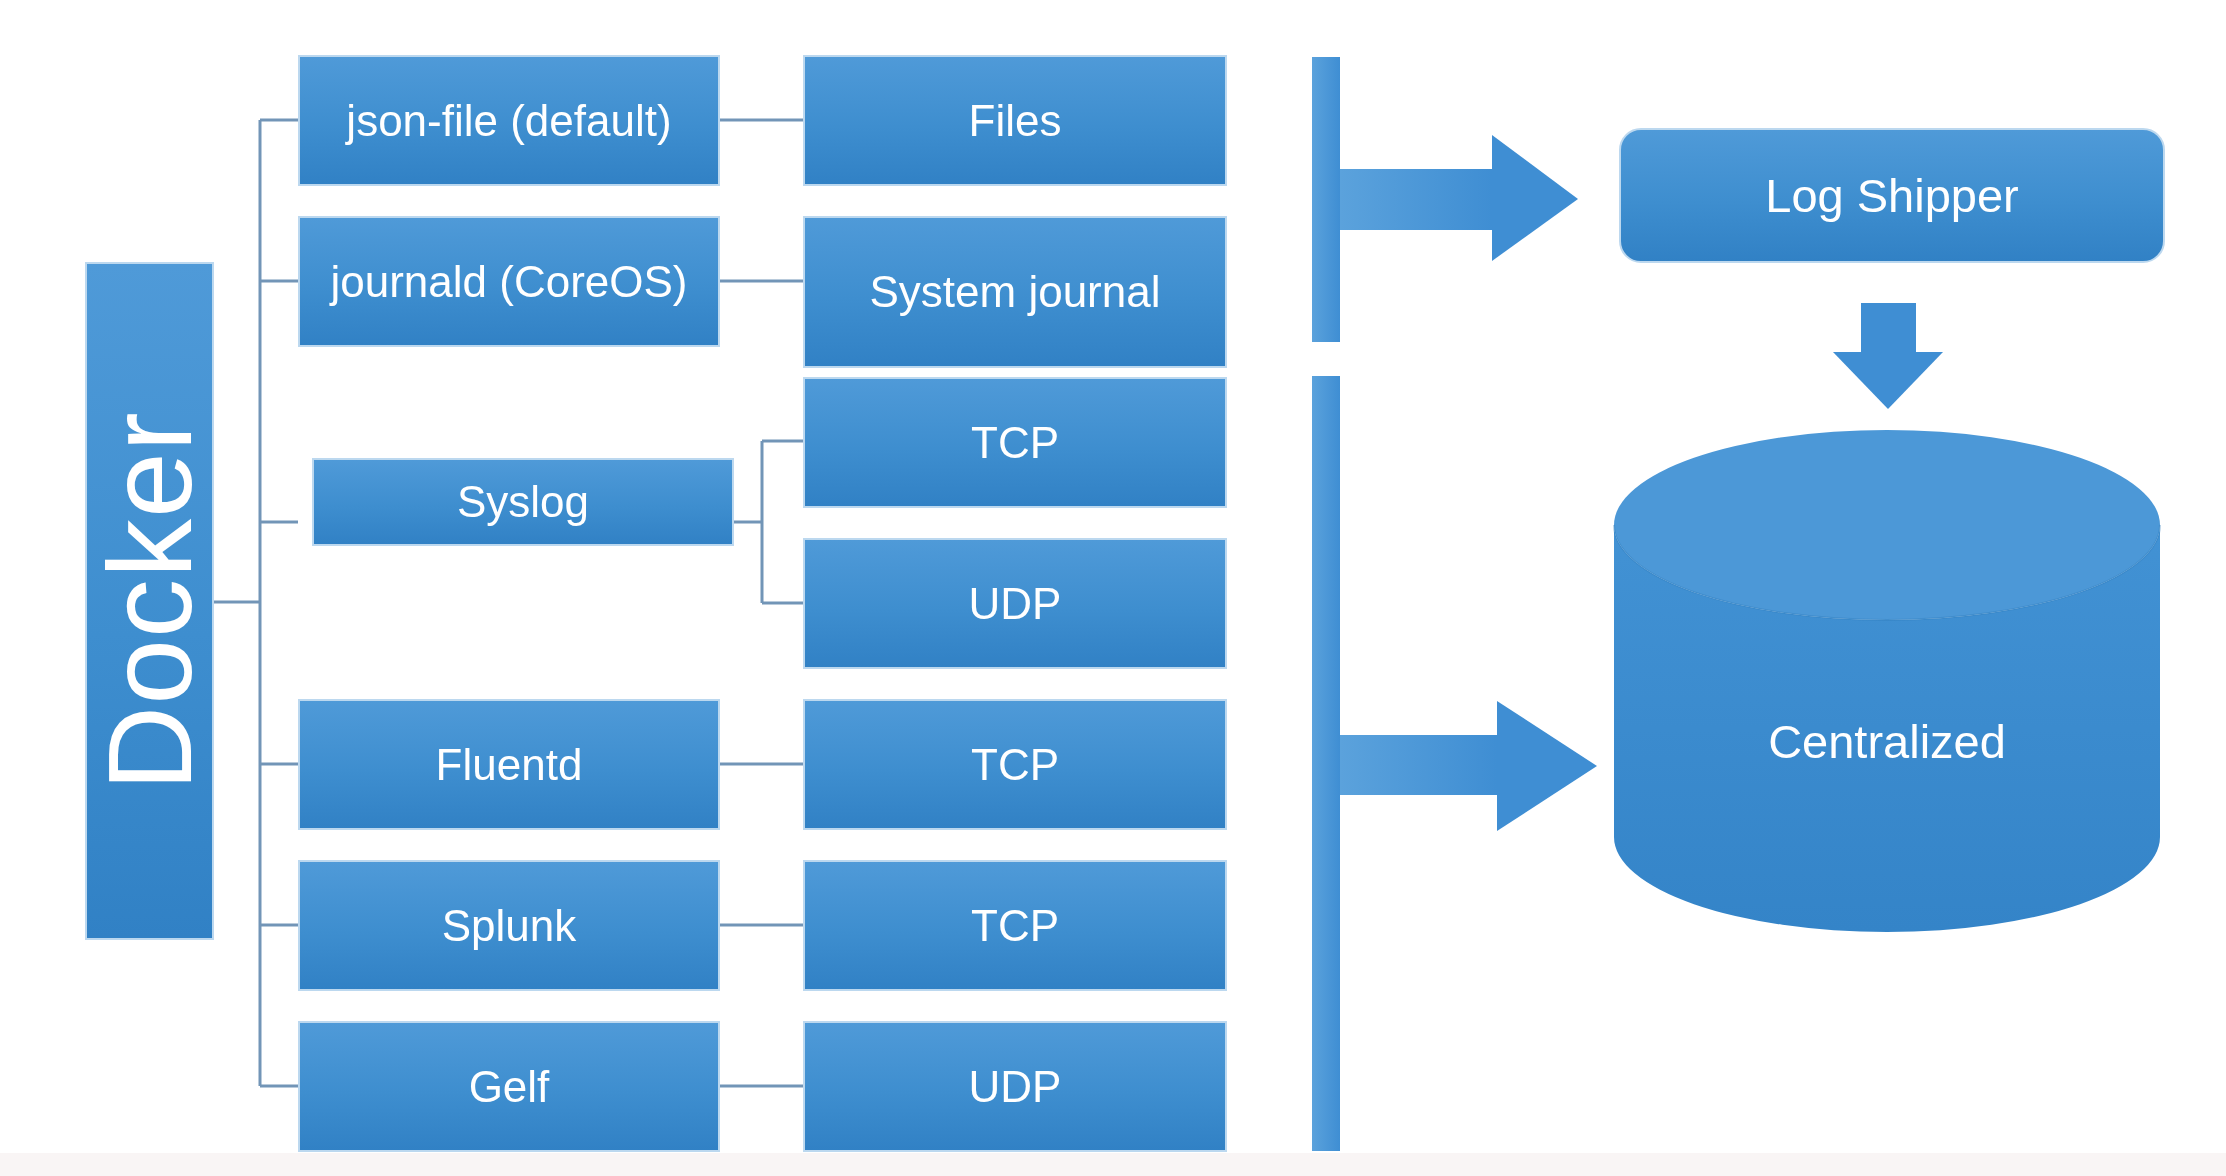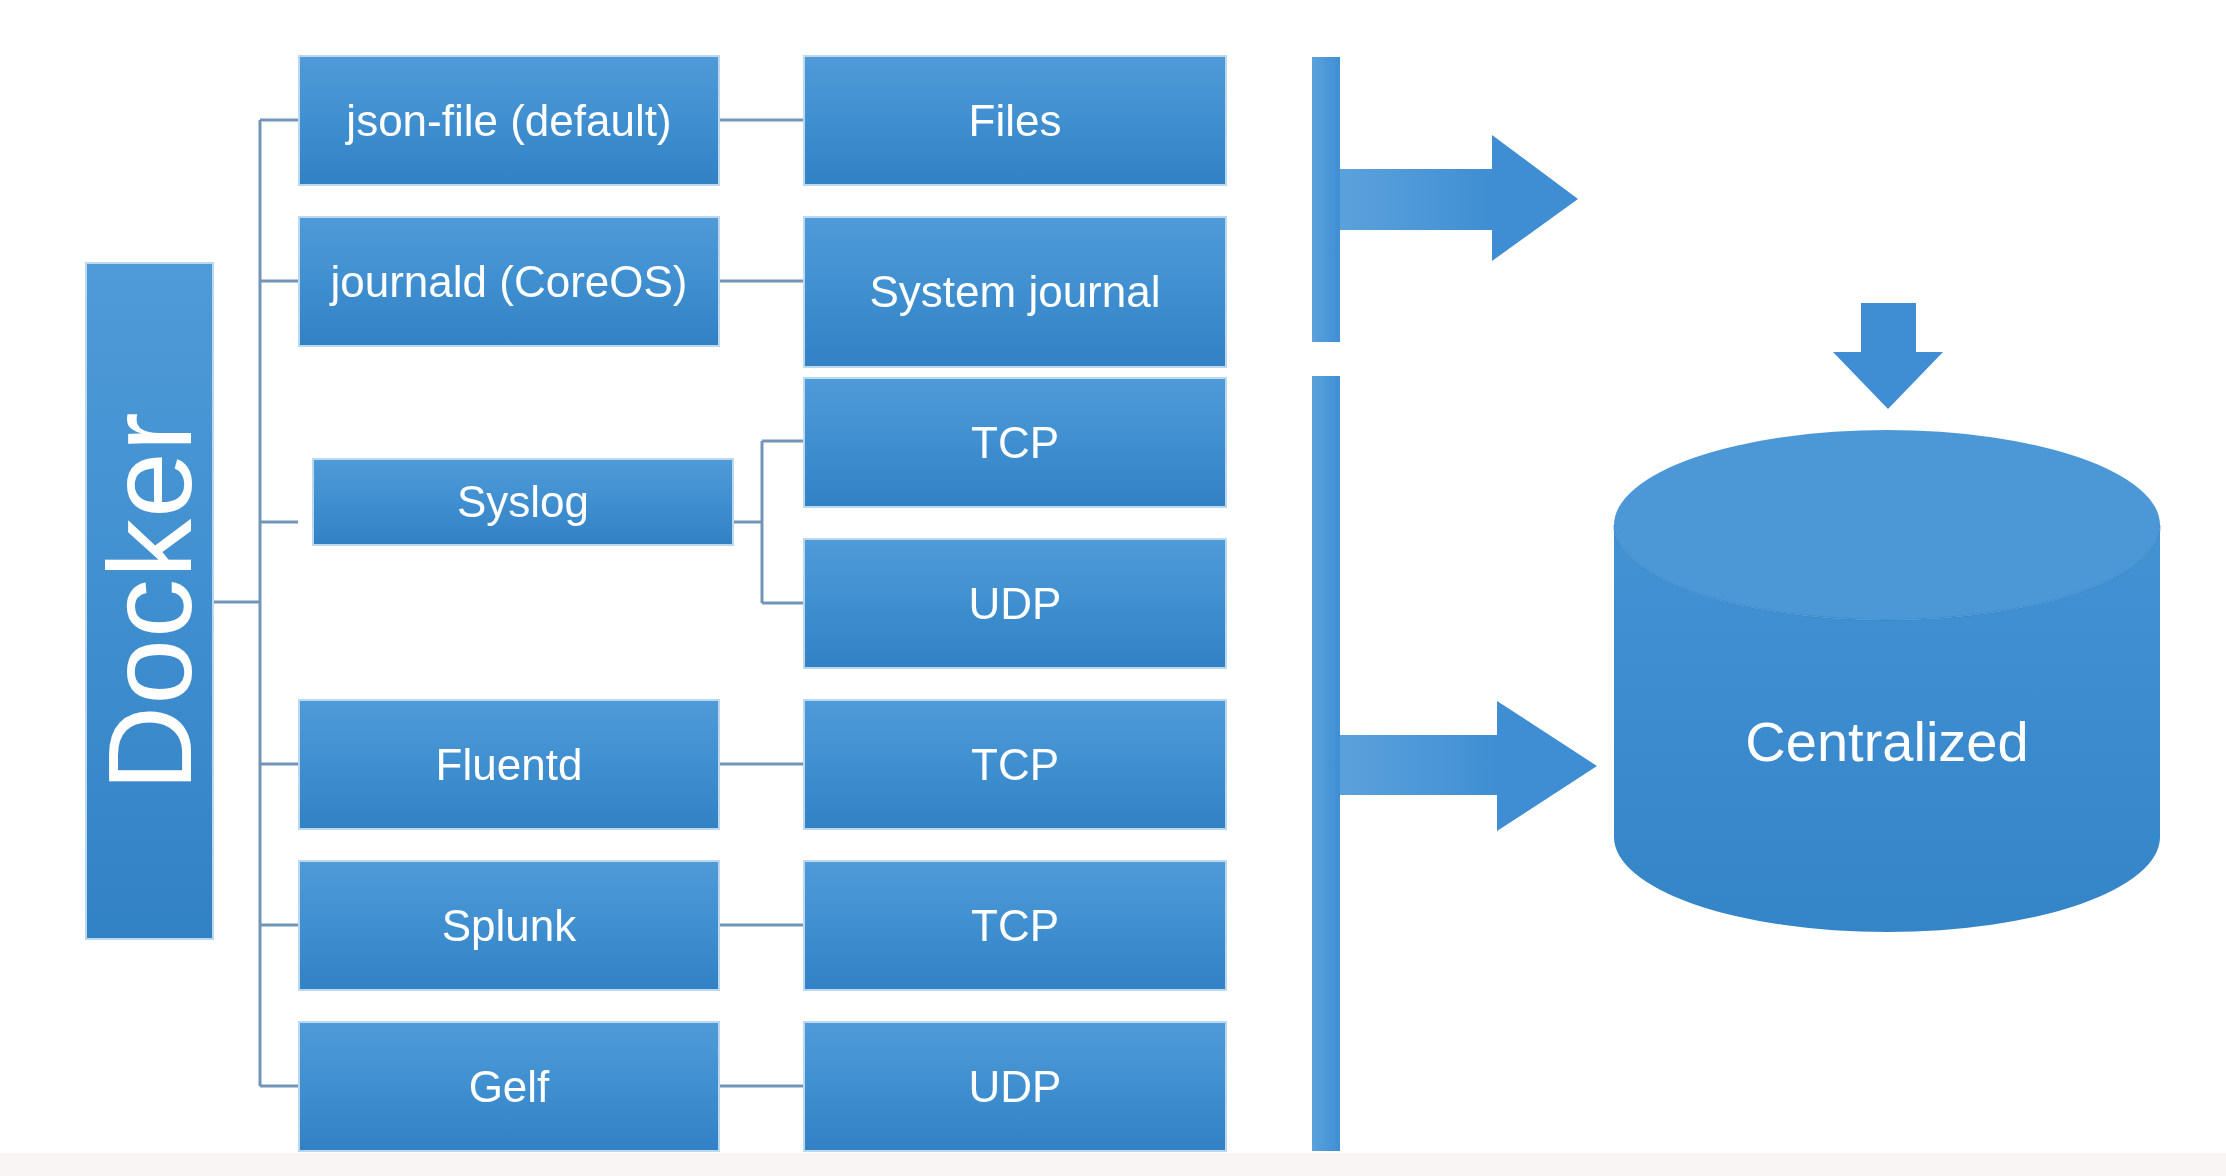--- a/index.html
+++ b/index.html
@@ -31,21 +31,21 @@
   .box.root span{
     transform:rotate(-90deg);
     font-size:118px;
     letter-spacing:1px;
   }
   .box.shipper{border-radius:22px;font-size:47px;}
   .storage-label{
     position:absolute;
     left:1614px;top:698px;width:546px;
     color:var(--label_text,#ffffff);
-    font-size:56px;line-height:88px;
+    font-size:47px;line-height:88px;
     text-align:center;
     white-space:nowrap;
   }
   .footer-strip{
     position:absolute;
     left:0;top:1153px;width:2226px;height:23px;
     background:var(--footer_strip,#f9f5f5);
   }
 </style>
 </head>
@@ -133,19 +133,22 @@
   <div class="box" style="left:803px;top:699px;width:424px;height:131px;">
     <span>TCP</span>
   </div>
   <div class="box" style="left:803px;top:860px;width:424px;height:131px;">
     <span>TCP</span>
   </div>
   <div class="box" style="left:803px;top:1021px;width:424px;height:131px;">
     <span>UDP</span>
   </div>
 
+  <div class="box shipper" style="left:1619px;top:128px;width:546px;height:135px;">
+    <span>Log Shipper</span>
+  </div>
 
   <div class="storage-label">
     <div>Centralized</div>
   </div>
 
   <div class="footer-strip"></div>
 </div>
 
 </body></html>

